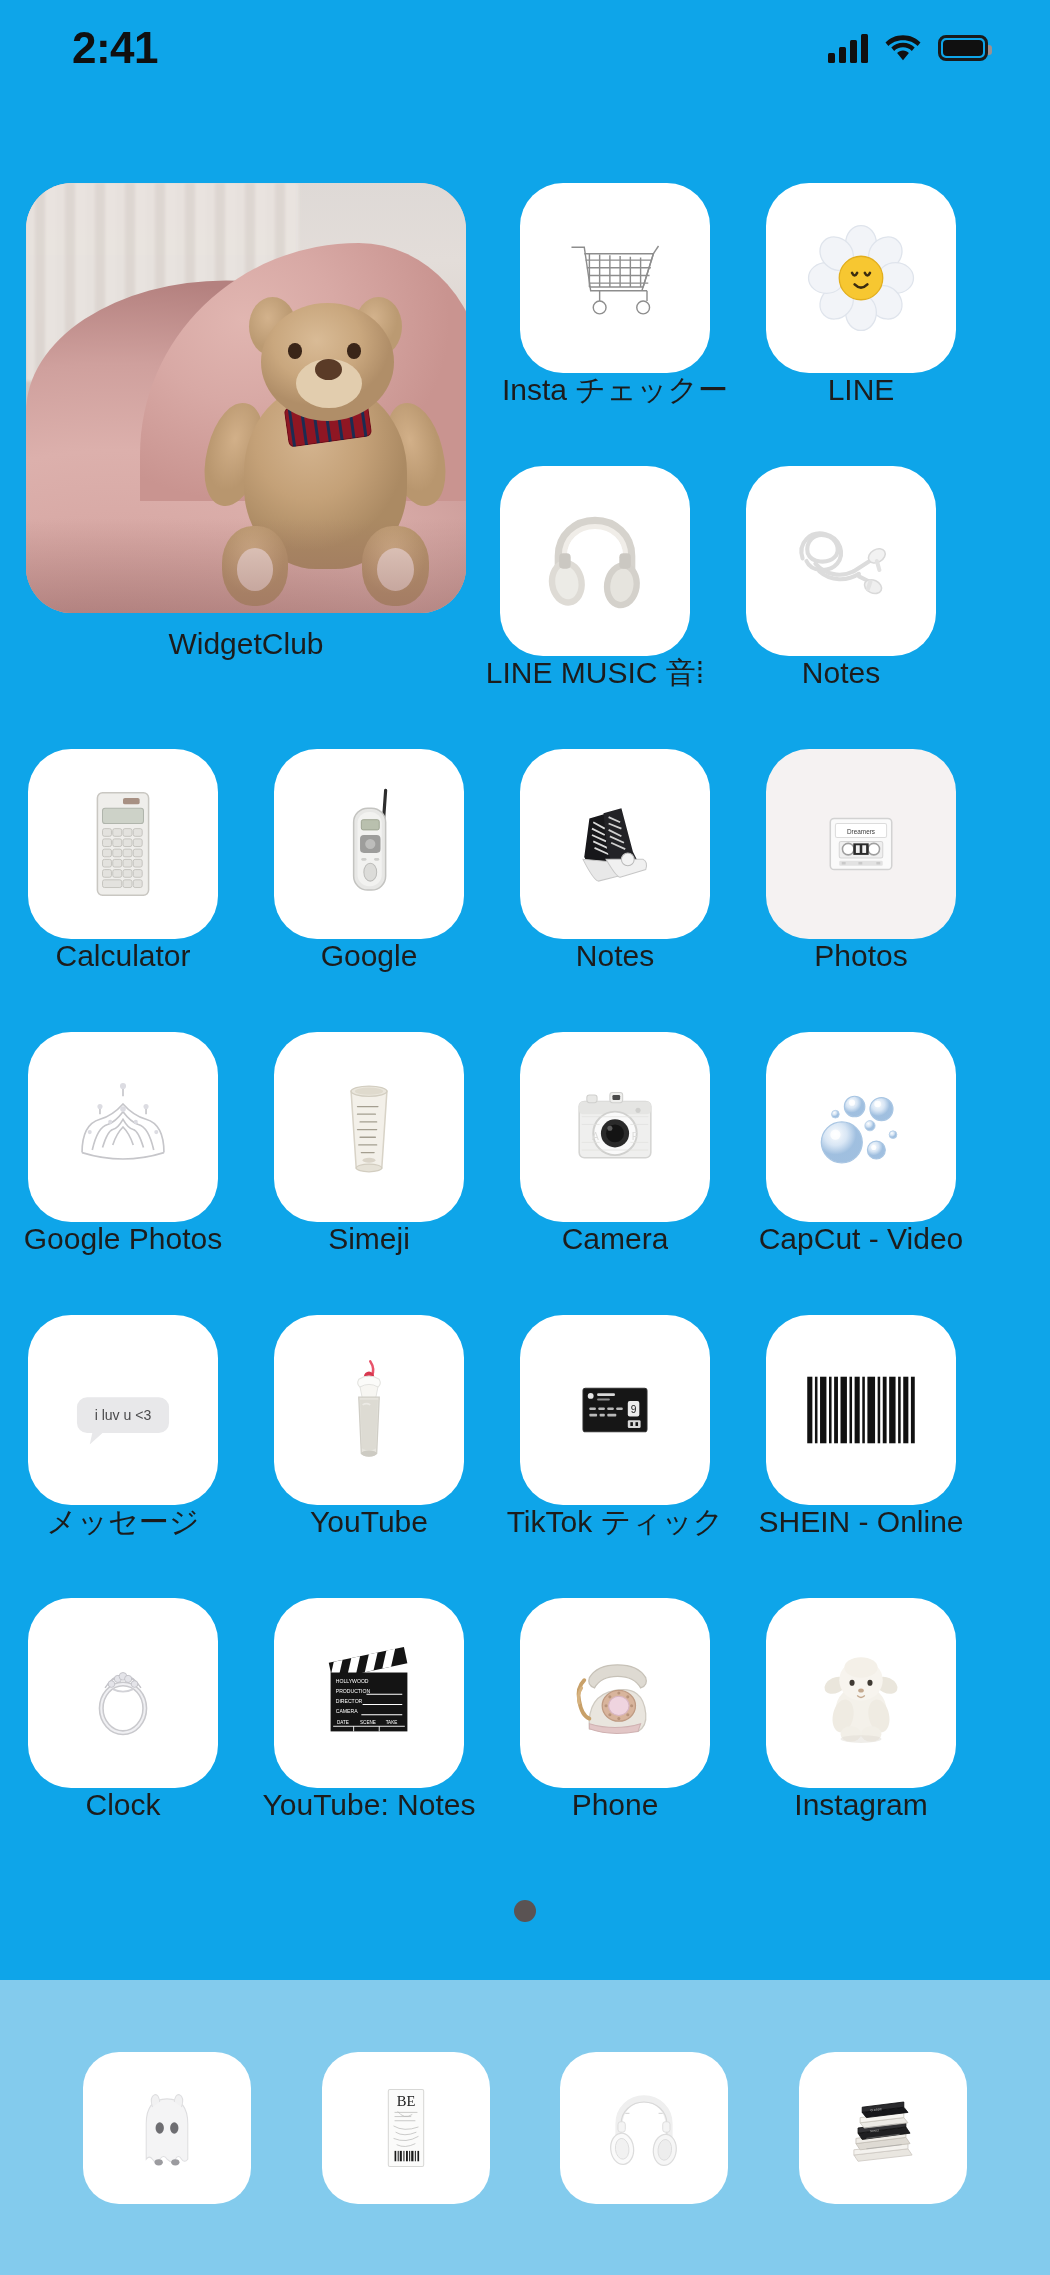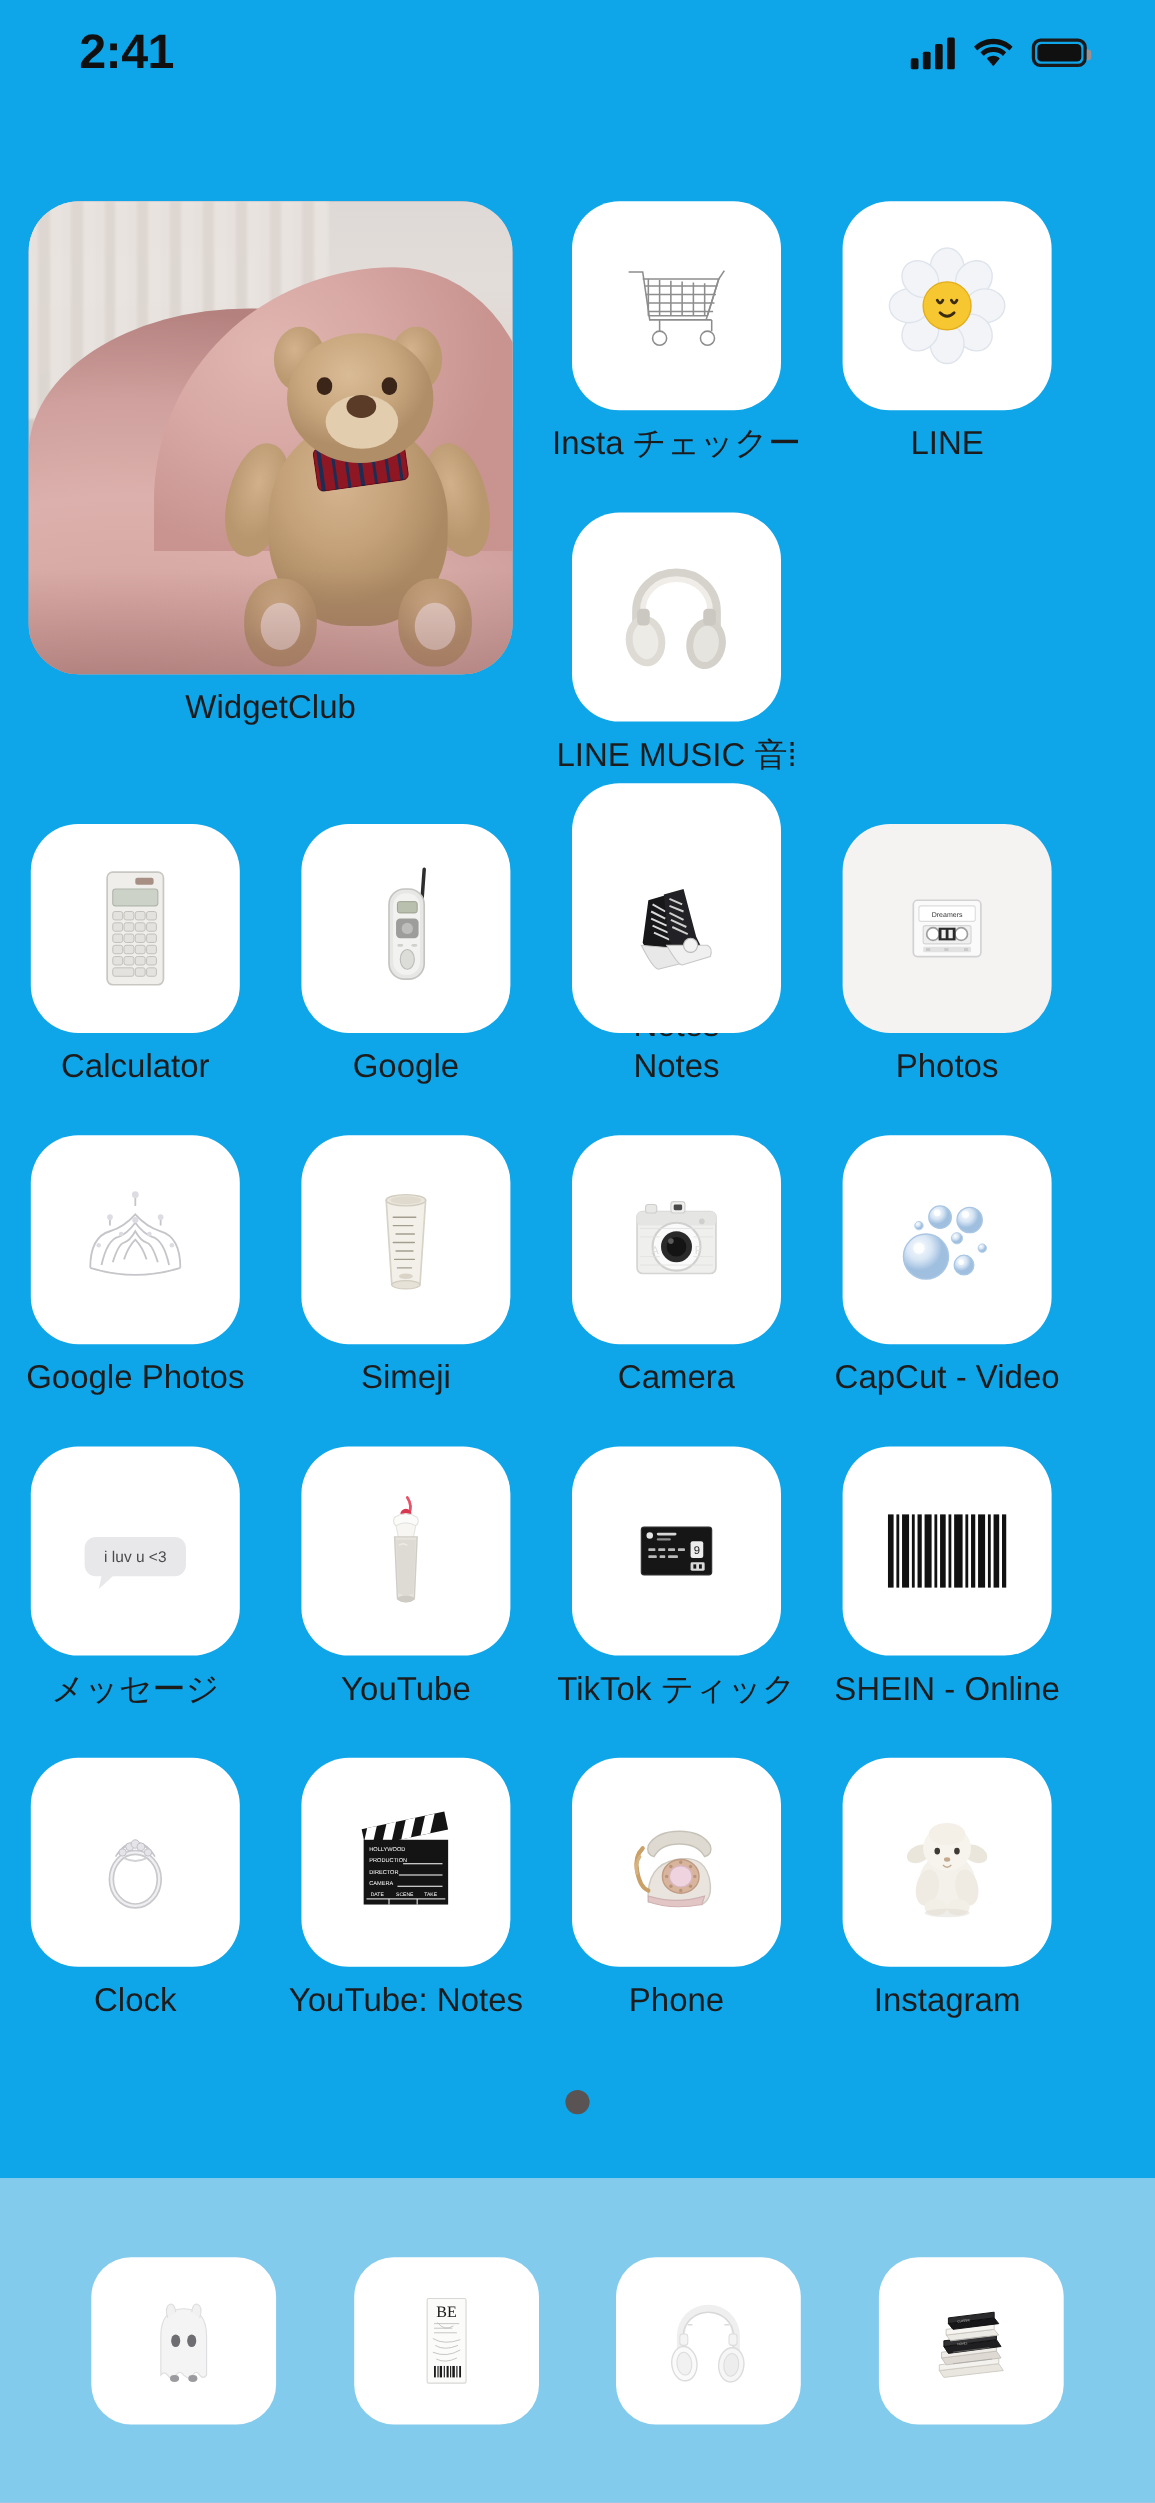--- a/index.html
+++ b/index.html
@@ -63,21 +63,21 @@
     width:190px; height:190px;
     background:#ffffff;
     border-radius:43px;
     display:flex; align-items:center; justify-content:center;
     overflow:hidden;
     position:relative;
   }
   .icon-tile.tint{ background:#f5f2f2; }
 
   .app-label{
-    margin-top:14px;
+    margin-top:0;
     font-size:30px; color:#1c1c1c;
     font-family:"Liberation Sans", sans-serif;
     white-space:nowrap;
     max-width:246px;
     overflow:hidden;
     text-align:center;
     line-height:1.15;
   }
   .app-label.wide{ max-width:236px; }
 
@@ -265,21 +265,21 @@
               <circle cx="50" cy="50" r="17" fill="#f7c731"></circle>
               <circle cx="50" cy="50" r="17" fill="none" stroke="#e2ae1d" stroke-width="1"></circle>
               <path d="M43 46q2 4 4 0M53 46q2 4 4 0" stroke="#3a2c10" stroke-width="2" fill="none" stroke-linecap="round"></path>
               <path d="M45 55q5 5 10 0" stroke="#3a2c10" stroke-width="2" fill="none" stroke-linecap="round"></path>
             </svg>
           </div>
           <div class="app-label">LINE</div>
         </div>
       </div>
 
-      <div style="position:absolute;left:492px;top:283px;display:flex;flex-direction:column;">
+      <div style="position:absolute;left:472px;top:283px;display:flex;">
         <div class="cell">
           <div class="icon-tile">
             <svg class="art" viewBox="0 0 100 100">
               <path d="M23 58V46c0-15 12-26 27-26s27 11 27 26v12" fill="none" stroke="#d6d3cd" stroke-width="9" stroke-linecap="round"></path>
               <path d="M26 56V46c0-13 10-23 24-23s24 10 24 23v10" fill="none" stroke="#f0ede8" stroke-width="4" stroke-linecap="round"></path>
               <ellipse cx="28" cy="67" rx="14" ry="18" fill="#dedbd5" transform="rotate(-8 28 67)"></ellipse>
               <ellipse cx="28" cy="67" rx="9" ry="13" fill="#ecebe6" transform="rotate(-8 28 67)"></ellipse>
               <ellipse cx="71" cy="69" rx="14" ry="18" fill="#d4d1cb" transform="rotate(8 71 69)"></ellipse>
               <ellipse cx="71" cy="69" rx="9" ry="13" fill="#e6e4de" transform="rotate(8 71 69)"></ellipse>
               <rect x="22" y="44" width="9" height="12" rx="3" fill="#cbc8c2"></rect>

